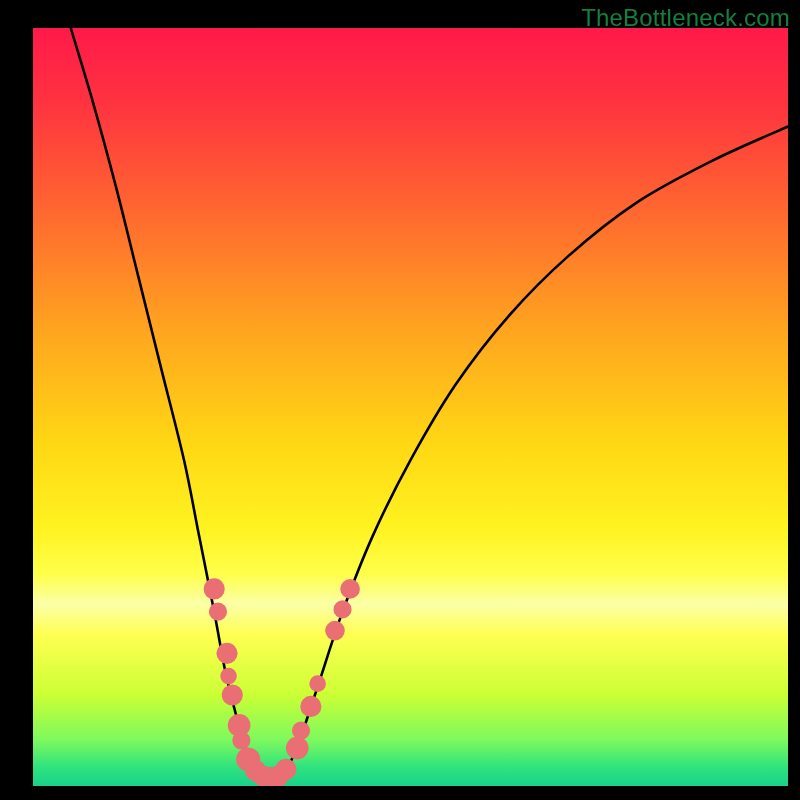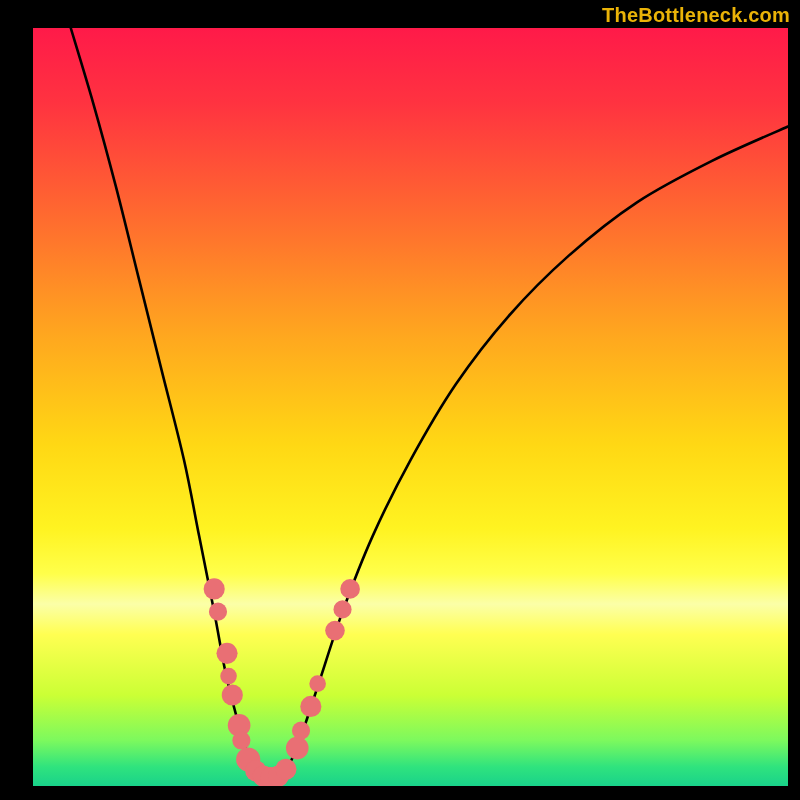--- a/index.html
+++ b/index.html
@@ -17,23 +17,23 @@
     width: 800px;
     height: 800px;
     background: #000;
   }
   .plot {
     position: absolute;
     background: #fff;
   }
   .watermark {
     position: absolute;
-    color: #eab308;
-    font-size: 20px;
-    font-weight: 700;
+    color: #15803d;
+    font-size: 24px;
+    font-weight: 400;
     letter-spacing: 0.2px;
     white-space: nowrap;
   }
   svg.curve {
     position: absolute;
     left: 0; top: 0;
   }
 </style>
 </head>
 <body>

